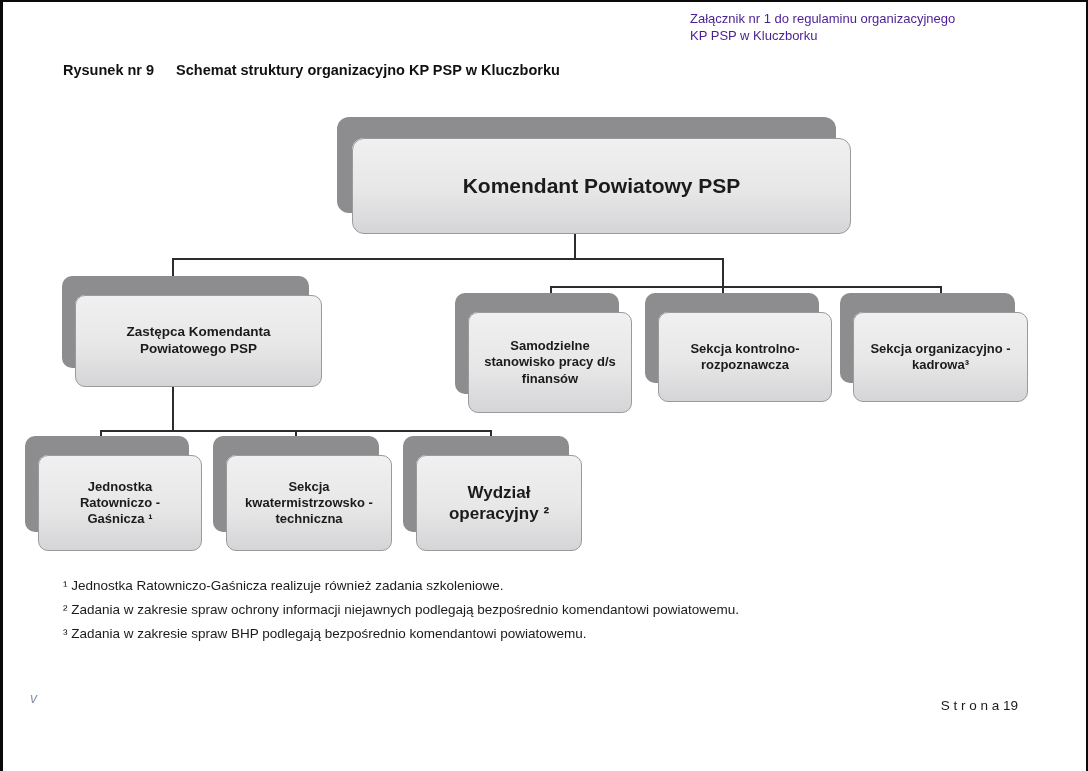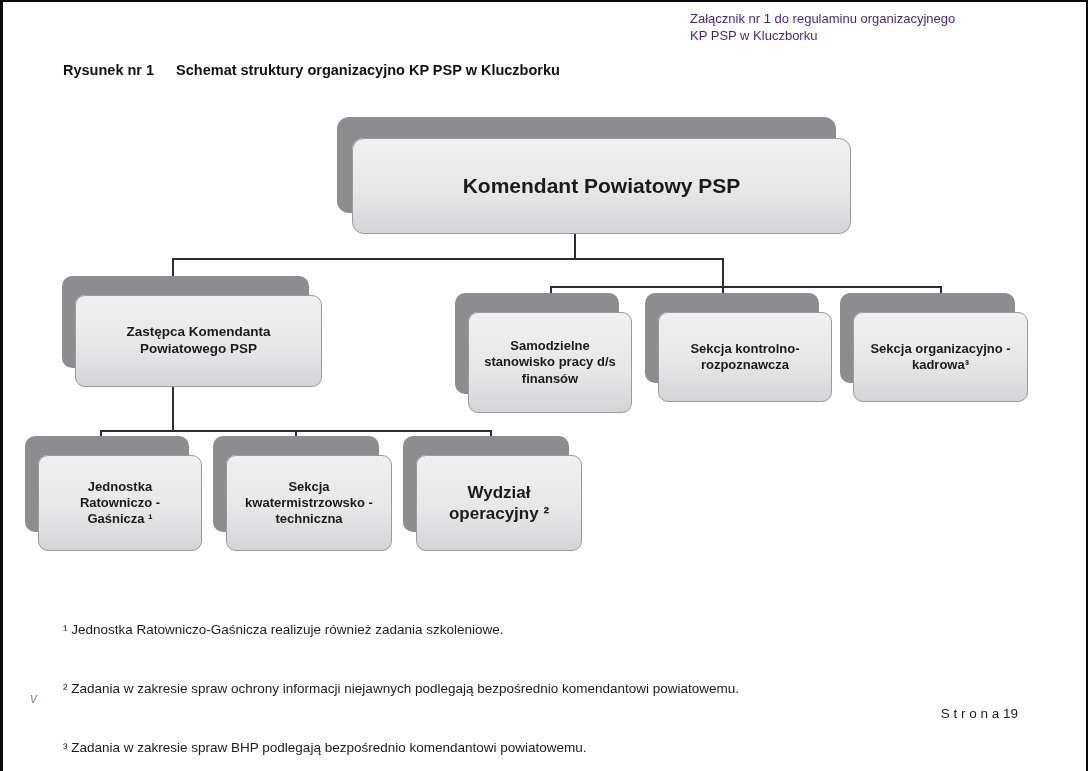--- a/index.html
+++ b/index.html
@@ -51,47 +51,47 @@
   .n-jednostka   { left: 38px;  top: 455px; width: 162px; height: 94px; font-size: 13px; align-items: center; }
   .n-kwatermistrz{ left: 226px; top: 455px; width: 164px; height: 94px; font-size: 13px; }
   .n-wydzial     { left: 416px; top: 455px; width: 164px; height: 94px; font-size: 17px; }
 
   .line { position: absolute; background: #2d2d2d; }
 
   .footnotes {
     position: absolute; left: 63px; top: 578px;
     font-size: 13.5px; color: #1b1b1b;
   }
-  .footnotes div { margin-bottom: 9px; margin-top: 44px; }
+  .footnotes div { margin-bottom: 9px; }
 
   .margin-mark {
     position: absolute; left: 30px; top: 690px;
     font-size: 14px; font-style: italic; color: #8a93a5;
   }
   .page-footer {
     position: absolute; right: 70px; top: 698px;
-    font-size: 13.5px; color: #1b1b1b; margin-top: 8px;
+    font-size: 13.5px; color: #1b1b1b;
   }
 </style>
 </head>
 <body>
 
 <div class="page">
 
   <div class="edge edge-left"></div>
   <div class="edge edge-right"></div>
   <div class="edge edge-top"></div>
 
   <div class="header-right">
     <div>Załącznik nr 1 do regulaminu organizacyjnego</div>
     <div>KP PSP w Kluczborku</div>
   </div>
 
   <div class="figure-caption">
-    <span>Rysunek nr 1</span>
+    <span>Rysunek nr 9</span>
     <span>Schemat struktury organizacyjno KP PSP w Kluczborku</span>
   </div>
 
   <div class="line" style="left:574px; top:232px; width:2px;  height:27px;"></div>
   <div class="line" style="left:172px; top:258px; width:552px; height:2px;"></div>
   <div class="line" style="left:172px; top:258px; width:2px;  height:37px;"></div>
   <div class="line" style="left:722px; top:258px; width:2px;  height:30px;"></div>
   <div class="line" style="left:550px; top:286px; width:392px; height:2px;"></div>
   <div class="line" style="left:550px; top:286px; width:2px;  height:26px;"></div>
   <div class="line" style="left:722px; top:286px; width:2px;  height:26px;"></div>

